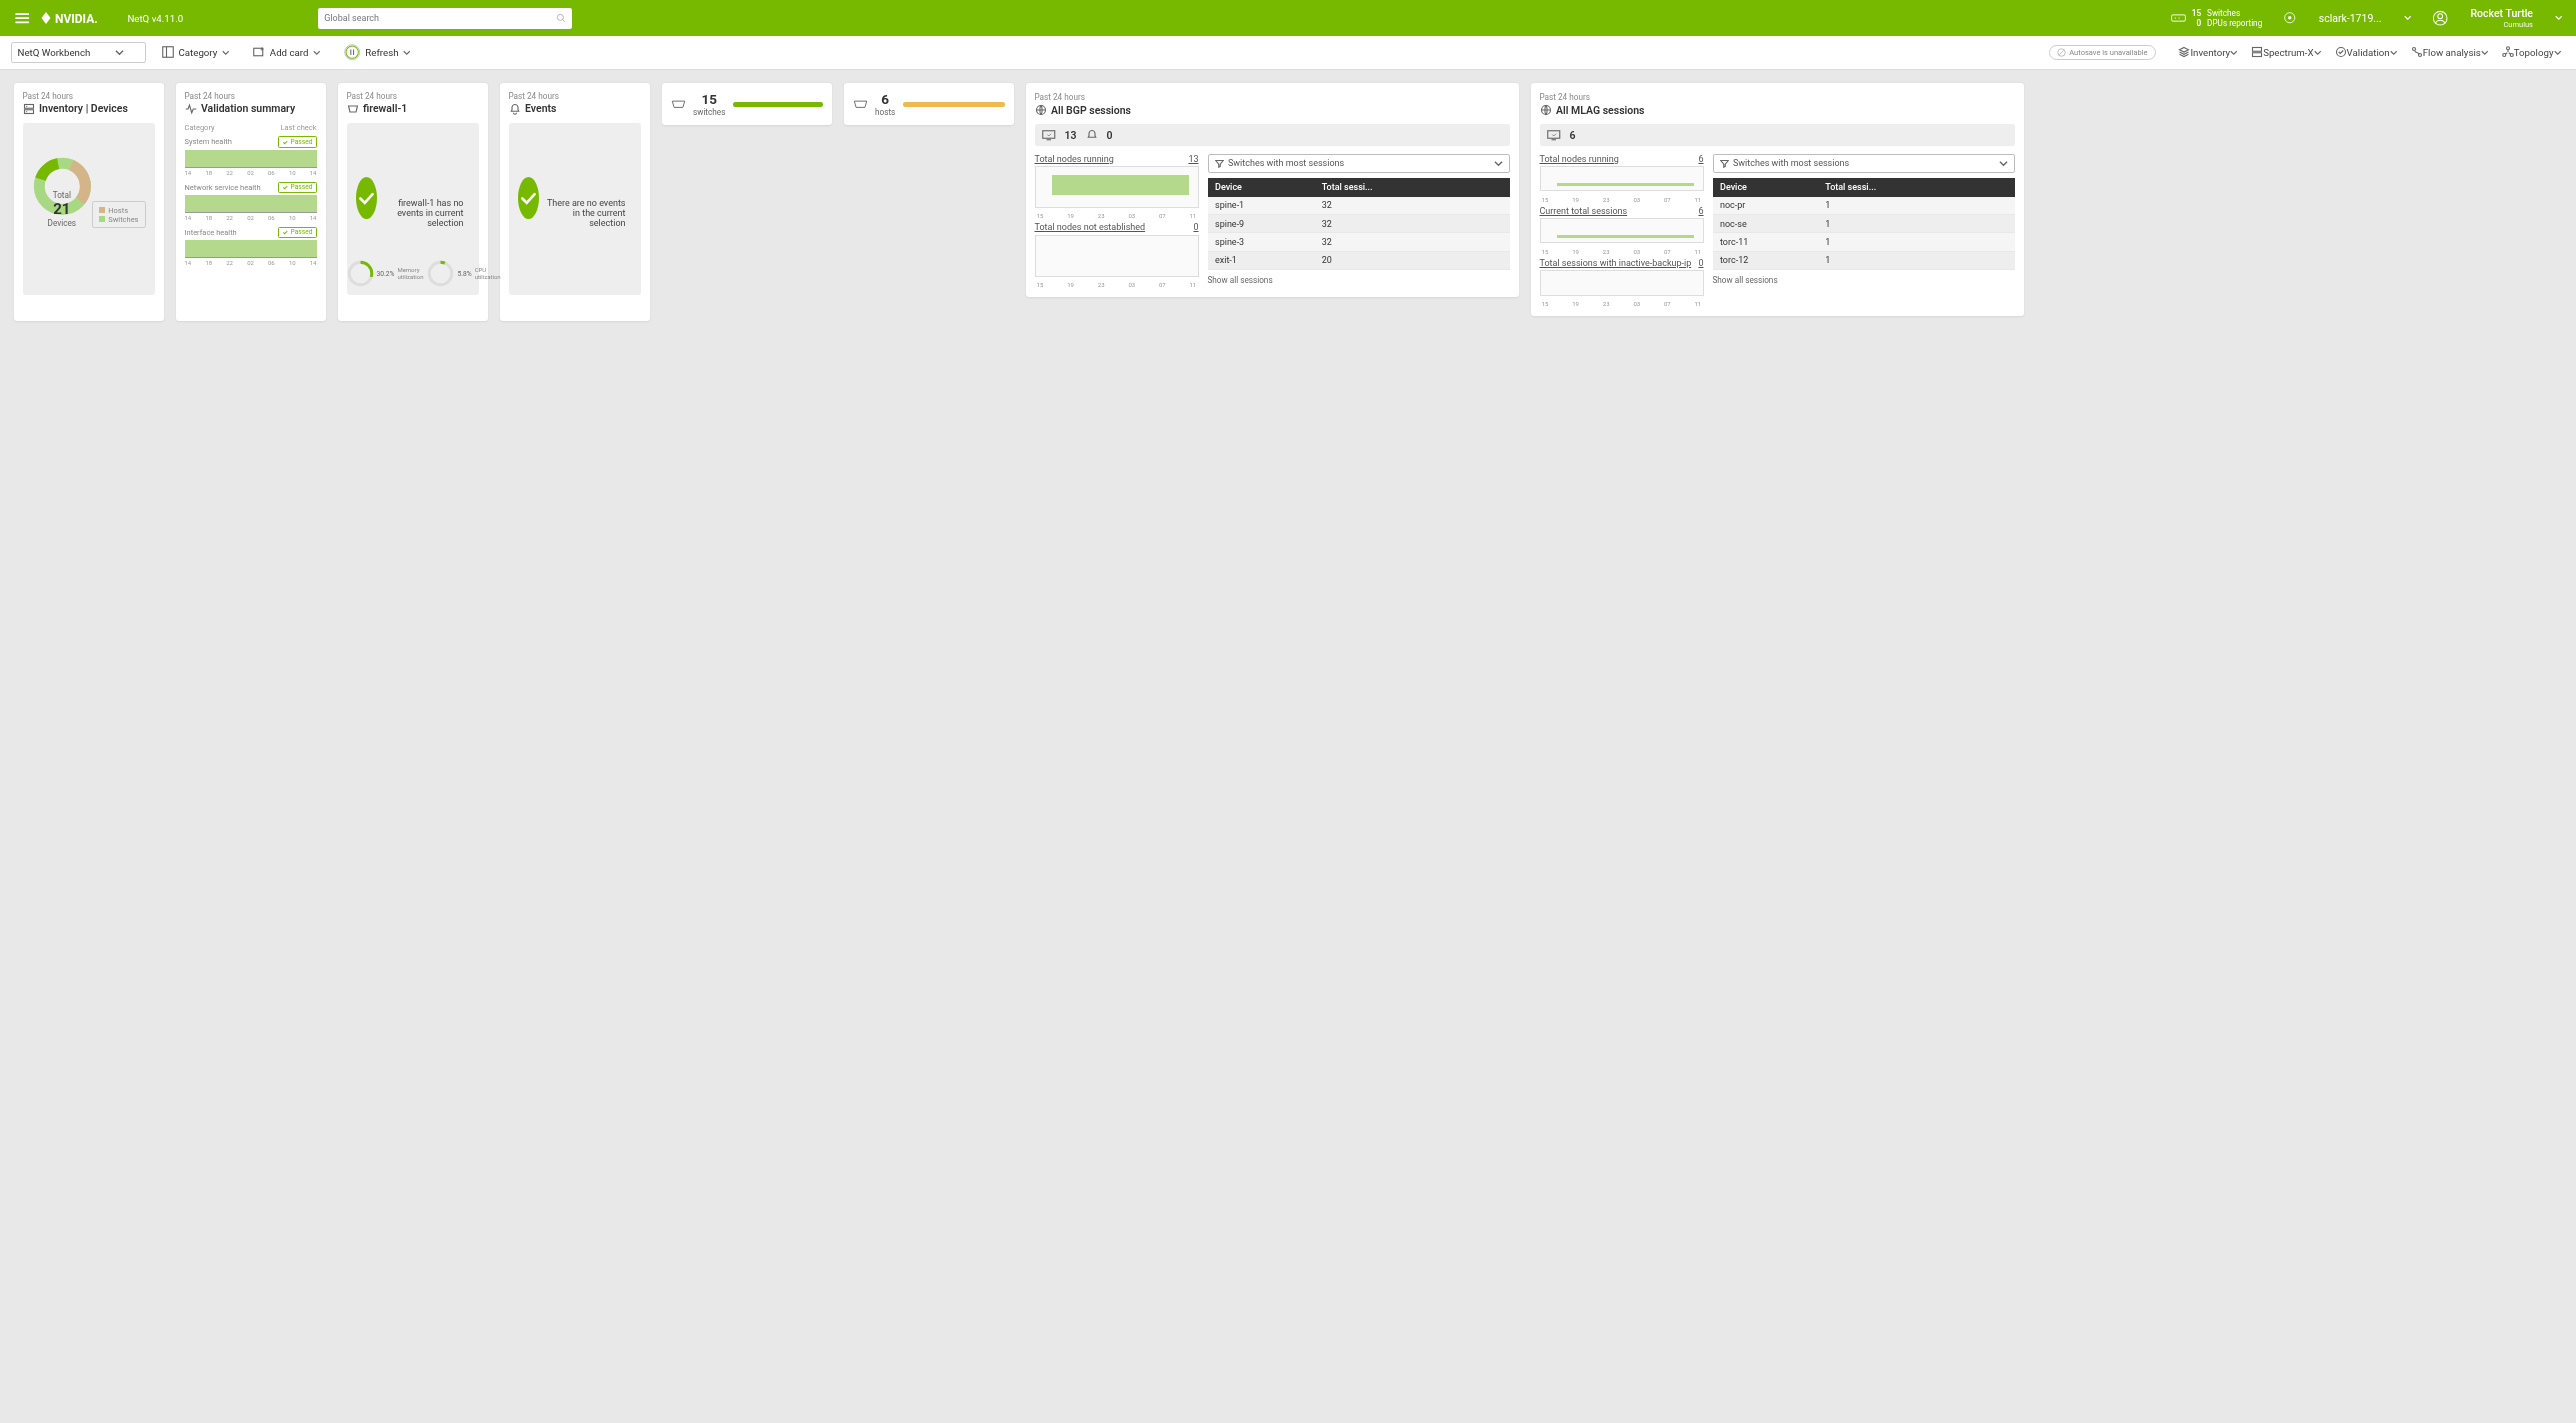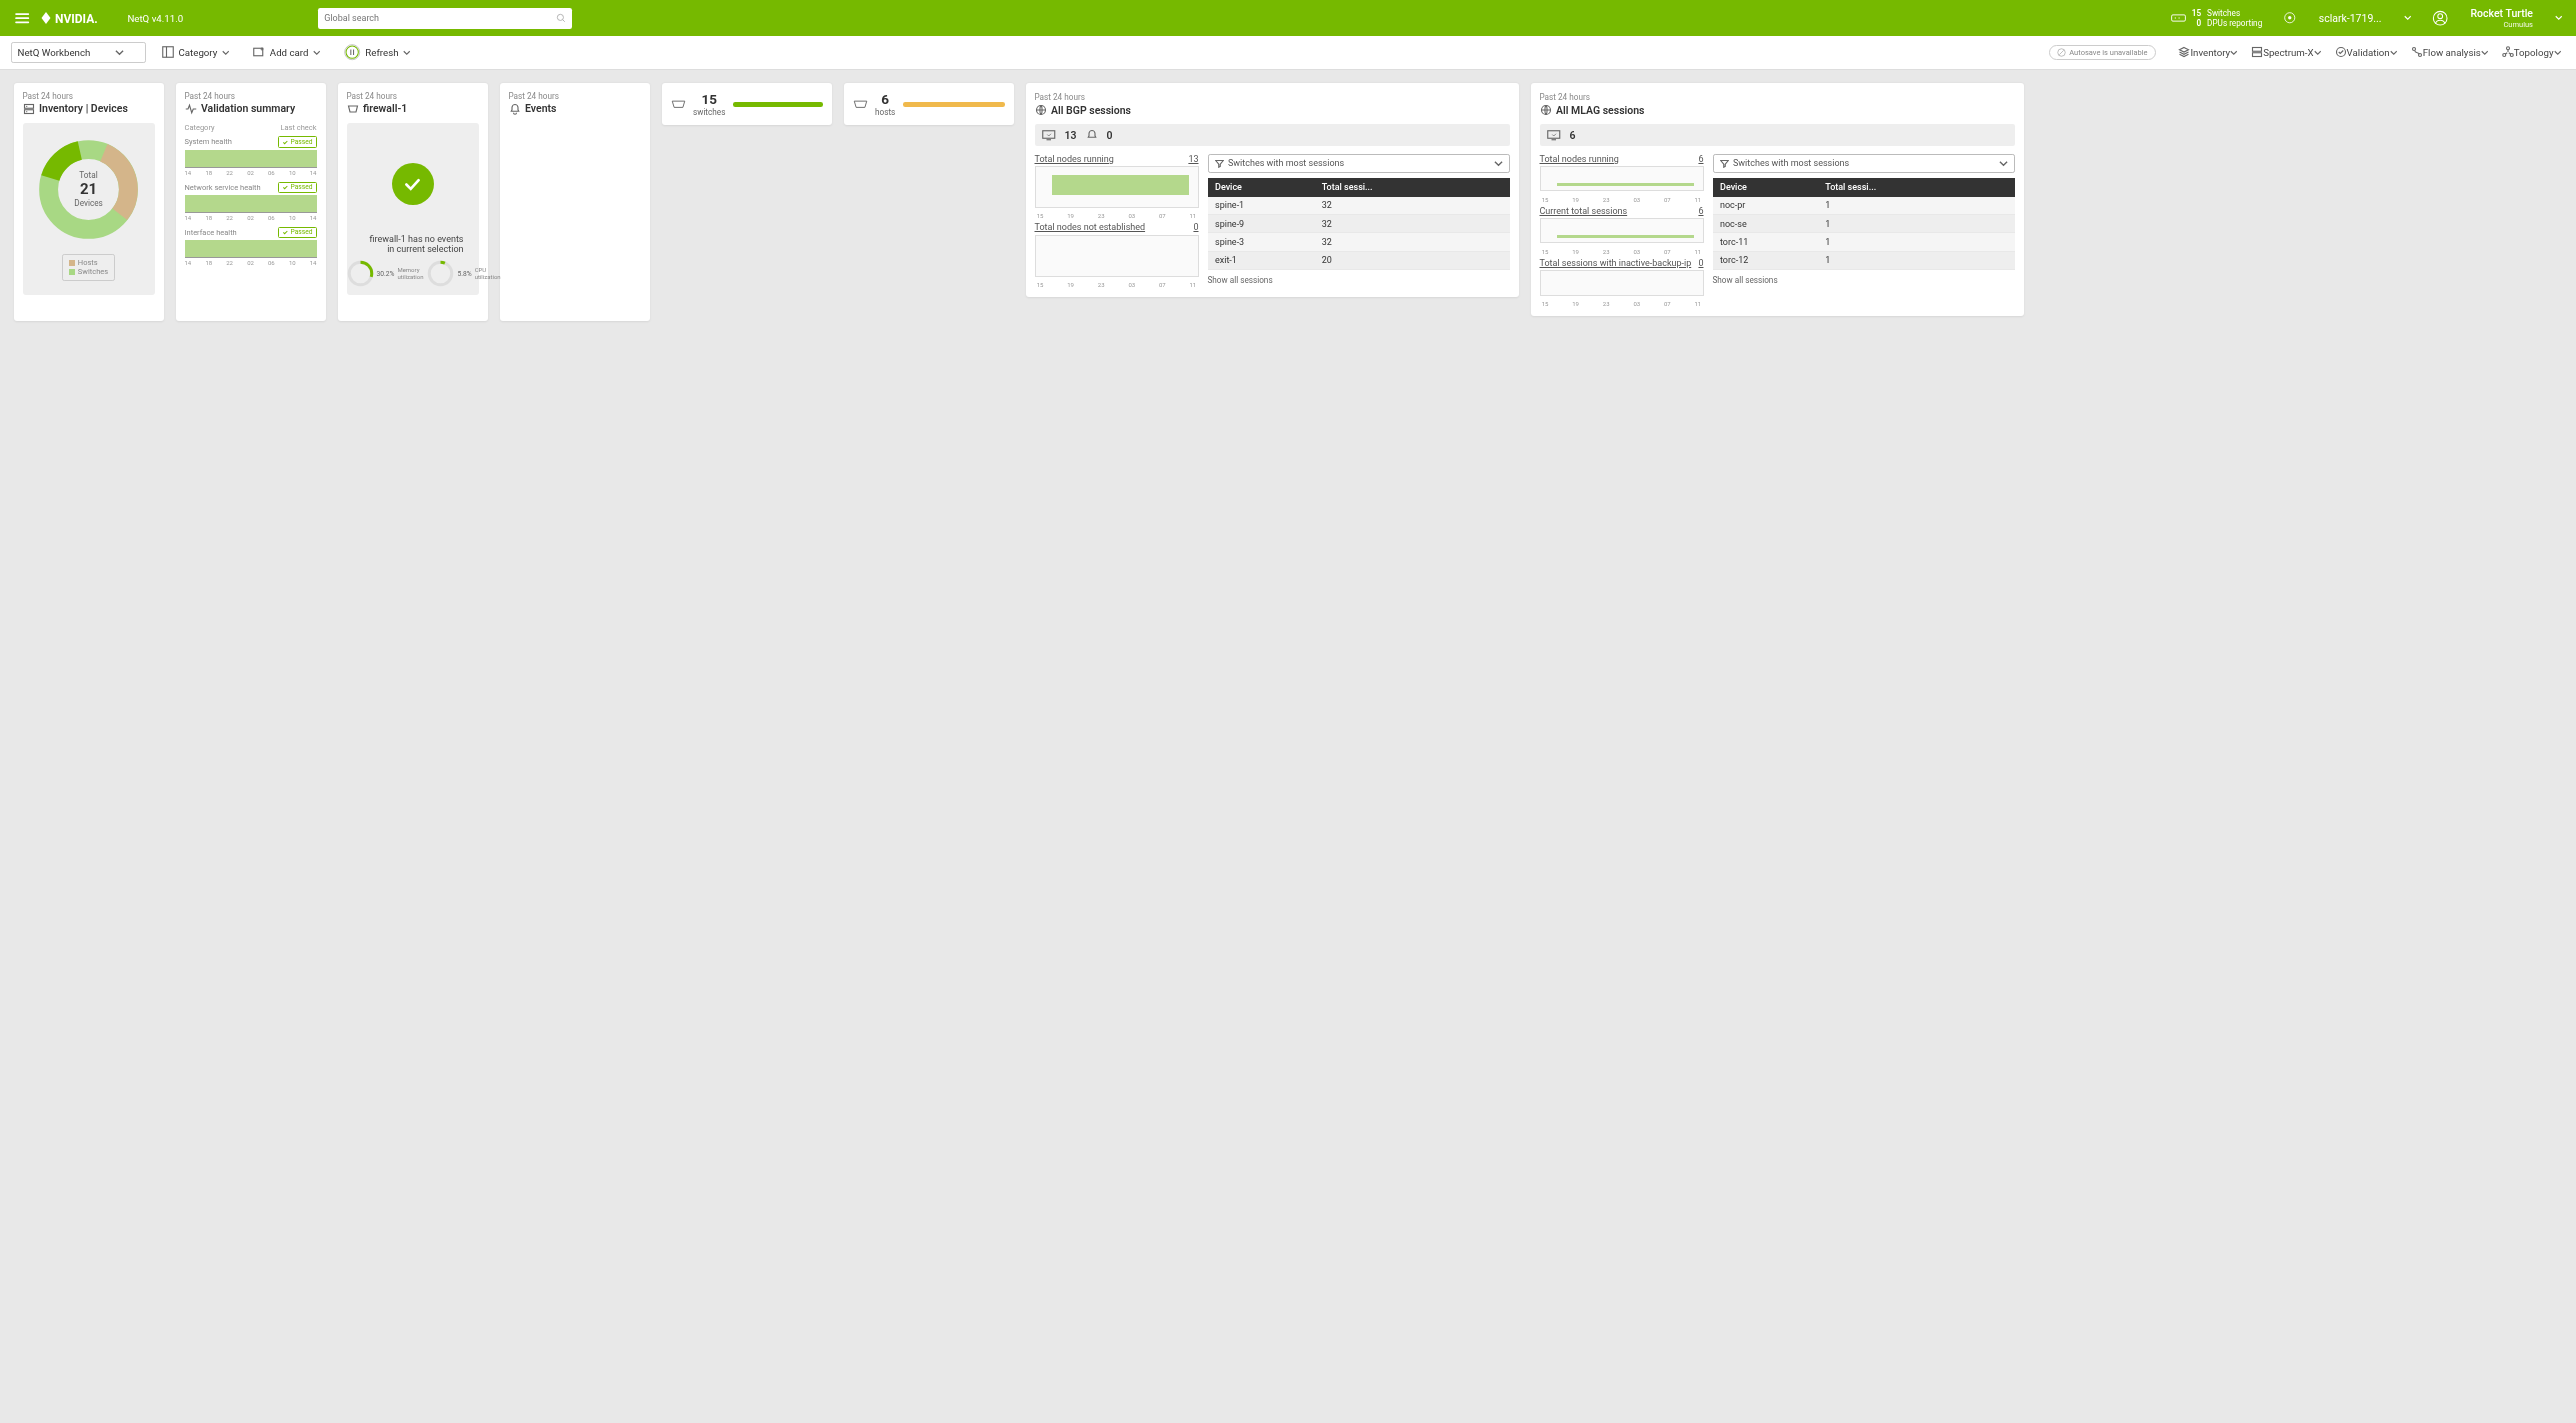--- a/index.html
+++ b/index.html
@@ -26,21 +26,21 @@
     .tool-btn .ic { width:12px; height:12px; }
     .autosave { margin-left:auto; border:0.7px solid #ccc; border-radius:10.5px; padding:2.2px 7.5px; font-size:7.5px; color:#888; display:flex; align-items:center; gap:3px; }
     .nav-group { display:flex; align-items:center; gap:4.5px; margin-left:9px; padding-left:9px; }
     .nav-item { display:flex; align-items:center; gap:0; padding:3px 4.5px; cursor:pointer; font-size:9.7px; color:#444; }
     .nav-item .ic { width:12px; height:12px; }
     .workspace { padding:13.5px; display:flex; flex-wrap:wrap; gap:12px; align-items:flex-start; }
     .card { background:#fff; border-radius:3px; box-shadow:0 0.7px 2.2px rgba(0,0,0,.08); padding:7.5px 9px; }
     .card-sm { width:150px; height:238px; }
     .card-past { font-size:8.2px; color:#888; }
     .card-title { display:flex; align-items:center; gap:4.5px; font-size:10.5px; font-weight:600; color:#333; margin-top:1.5px; }
-    .card-body-gray { background:#eee; border-radius:3px; margin-top:7.5px; flex:1; height:172px; padding:9px; display:flex; flex-direction:column; align-items:center; justify-content:center; position:relative; }
+    .card-body-gray { background:#eee; border-radius:3px; margin-top:7.5px; flex:1; height:172px; padding:9px; display:flex; flex-direction:row; align-items:center; justify-content:center; position:relative; }
     .donut-wrap { width:105px; height:105px; position:relative; }
     .donut-center { position:absolute; top:50%; left:50%; transform:translate(-50%,-50%); text-align:center; }
     .donut-center .lbl { font-size:8.2px; color:#666; }
     .donut-center .num { font-size:15px; font-weight:700; }
     .legend-box { border:0.7px solid #ccc; border-radius:2.2px; padding:3.7px 6px; font-size:7.5px; color:#888; margin-top:12px; }
     .leg-row { display:flex; align-items:center; gap:3px; }
     .leg-sw { width:6px; height:6px; }
     .val-hdr { display:flex; justify-content:space-between; font-size:7.5px; color:#999; margin-bottom:4.5px; }
     .val-row { margin-bottom:6px; }
     .val-row-hdr { display:flex; justify-content:space-between; align-items:center; margin-bottom:2.2px; }
@@ -394,20 +394,28 @@
   </div>
 
   <div class="card card-sm">
     <div class="card-past">Past 24 hours</div>
     <div class="card-title">
       <svg width="12" height="12" viewBox="0 0 16 16">
           <path d="M8 2c2 0 4 2 4 4v3l1 2H3l1-2V6c0-2 2-4 4-4zM6 13c0 1 1 2 2 2s2-1 2-2" class="ic-simple"></path>
         </svg>
       <span>Events</span>
     </div>
+    <div class="card-body-gray">
+      <div class="big-check">
+          <svg width="21" height="21" viewBox="0 0 24 24">
+            <path d="M5 12l5 5 9-10" stroke="#fff" stroke-width="3" fill="none" stroke-linecap="round"></path>
+          </svg>
+        </div>
+      <div class="no-events">There are no events in the current selection</div>
+    </div>
   </div>
 
   <div class="stat-card">
     <svg width="15" height="10.5" viewBox="0 0 24 14">
         <path d="M2 2h20l-3 10H5z" class="ic-simple"></path>
       </svg>
     <div class="num-col">
         <div class="num">15</div>
         <div class="lbl">switches</div>
       </div>

